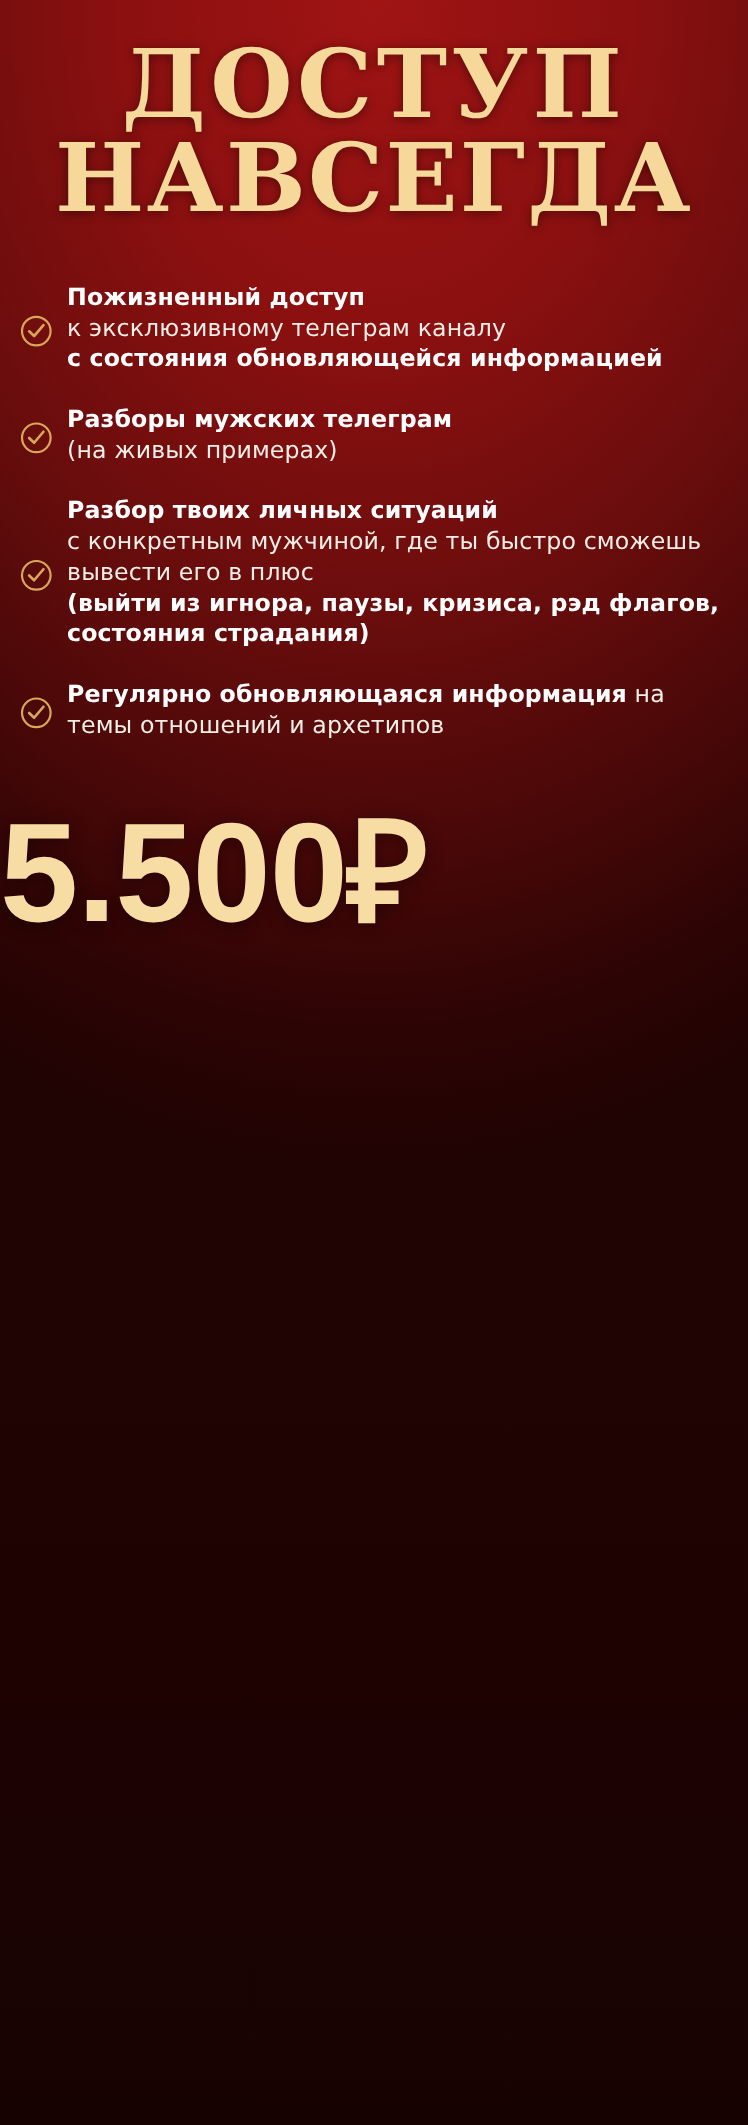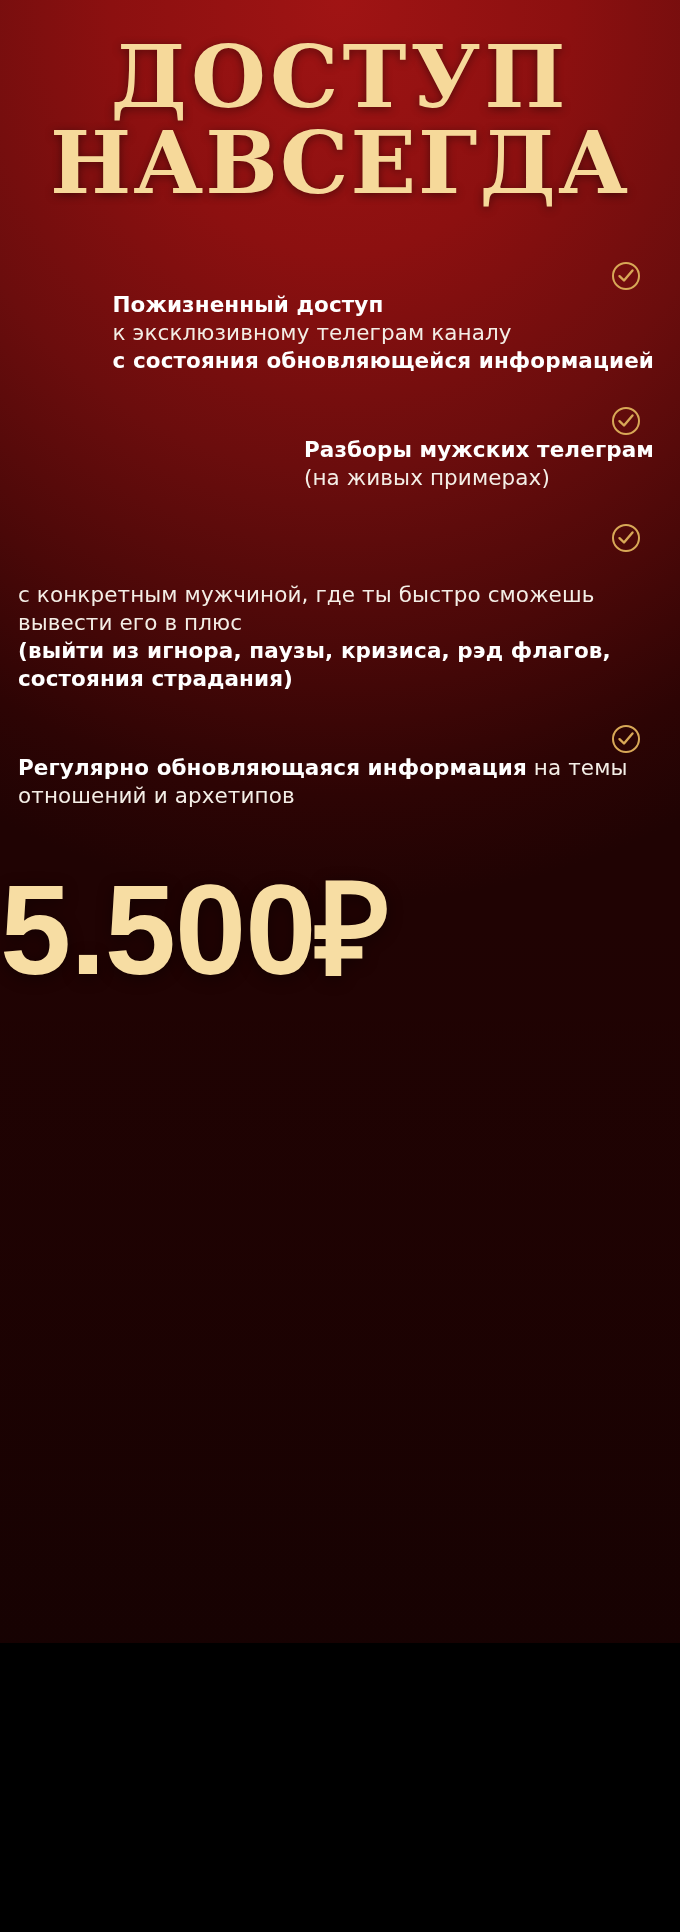--- a/index.html
+++ b/index.html
@@ -10,21 +10,21 @@
   body {
     width: 680px;
     height: 1932px;
     overflow: hidden;
     font-family: "DejaVu Sans", sans-serif;
   }
 
   .poster {
     position: relative;
     width: 680px;
-    height: 1643px;
+    height: 1932px;
     box-sizing: border-box;
     padding: 0 0 0 0;
     background:
       radial-gradient(ellipse 120% 55% at 50% 0%, #a01414 0%, #8c1010 28%, #6b0d0d 52%, #4a0808 72%, #2d0404 88%, #200303 100%);
     overflow: hidden;
   }
   .poster::after {
     content: "";
     position: absolute;
     left: 0; right: 0; bottom: 0;
@@ -56,23 +56,22 @@
   .title .line2 { letter-spacing: 2px; margin-top: 4px; }
 
   
   .list {
     margin: 54px 0 0 0;
     padding: 0 26px 0 18px;
     list-style: none;
   }
   .item {
     display: flex;
-    align-items: flex-end;
+    align-items: center;
     margin-bottom: 27px;
-    flex-direction: column;
   }
   .check {
     flex: 0 0 auto;
     width: 30px;
     height: 30px;
     margin-right: 13px;
     margin-top: 4px;
   }
   .check svg { display: block; }
   .text {
@@ -131,21 +130,21 @@
           </span>
           <div class="text"><b>Разборы мужских телеграм</b><span><br>(на живых примерах)</span></div>
         </li>
         <li class="item">
           <span class="check">
             <svg width="30" height="30" viewBox="0 0 30 30" aria-hidden="true">
               <circle cx="15" cy="15" r="13" fill="none" stroke="#d8a857" stroke-width="2"></circle>
               <path d="M8.5 15.2 L13 19.5 L21.5 9.5" fill="none" stroke="#d8a857" stroke-width="2.4" stroke-linecap="round" stroke-linejoin="round"></path>
             </svg>
           </span>
-          <div class="text"><span><br>с конкретным мужчиной, где ты быстро сможешь вывести его в плюс<br></span><b>(выйти из игнора, паузы, кризиса, рэд флагов, состояния страдания)</b></div>
+          <div class="text"><b>Разбор твоих личных ситуаций</b><span><br>с конкретным мужчиной, где ты быстро сможешь вывести его в плюс<br></span><b>(выйти из игнора, паузы, кризиса, рэд флагов, состояния страдания)</b></div>
         </li>
         <li class="item">
           <span class="check">
             <svg width="30" height="30" viewBox="0 0 30 30" aria-hidden="true">
               <circle cx="15" cy="15" r="13" fill="none" stroke="#d8a857" stroke-width="2"></circle>
               <path d="M8.5 15.2 L13 19.5 L21.5 9.5" fill="none" stroke="#d8a857" stroke-width="2.4" stroke-linecap="round" stroke-linejoin="round"></path>
             </svg>
           </span>
           <div class="text"><b>Регулярно обновляющаяся информация</b><span> на темы отношений и архетипов</span></div>
         </li>

